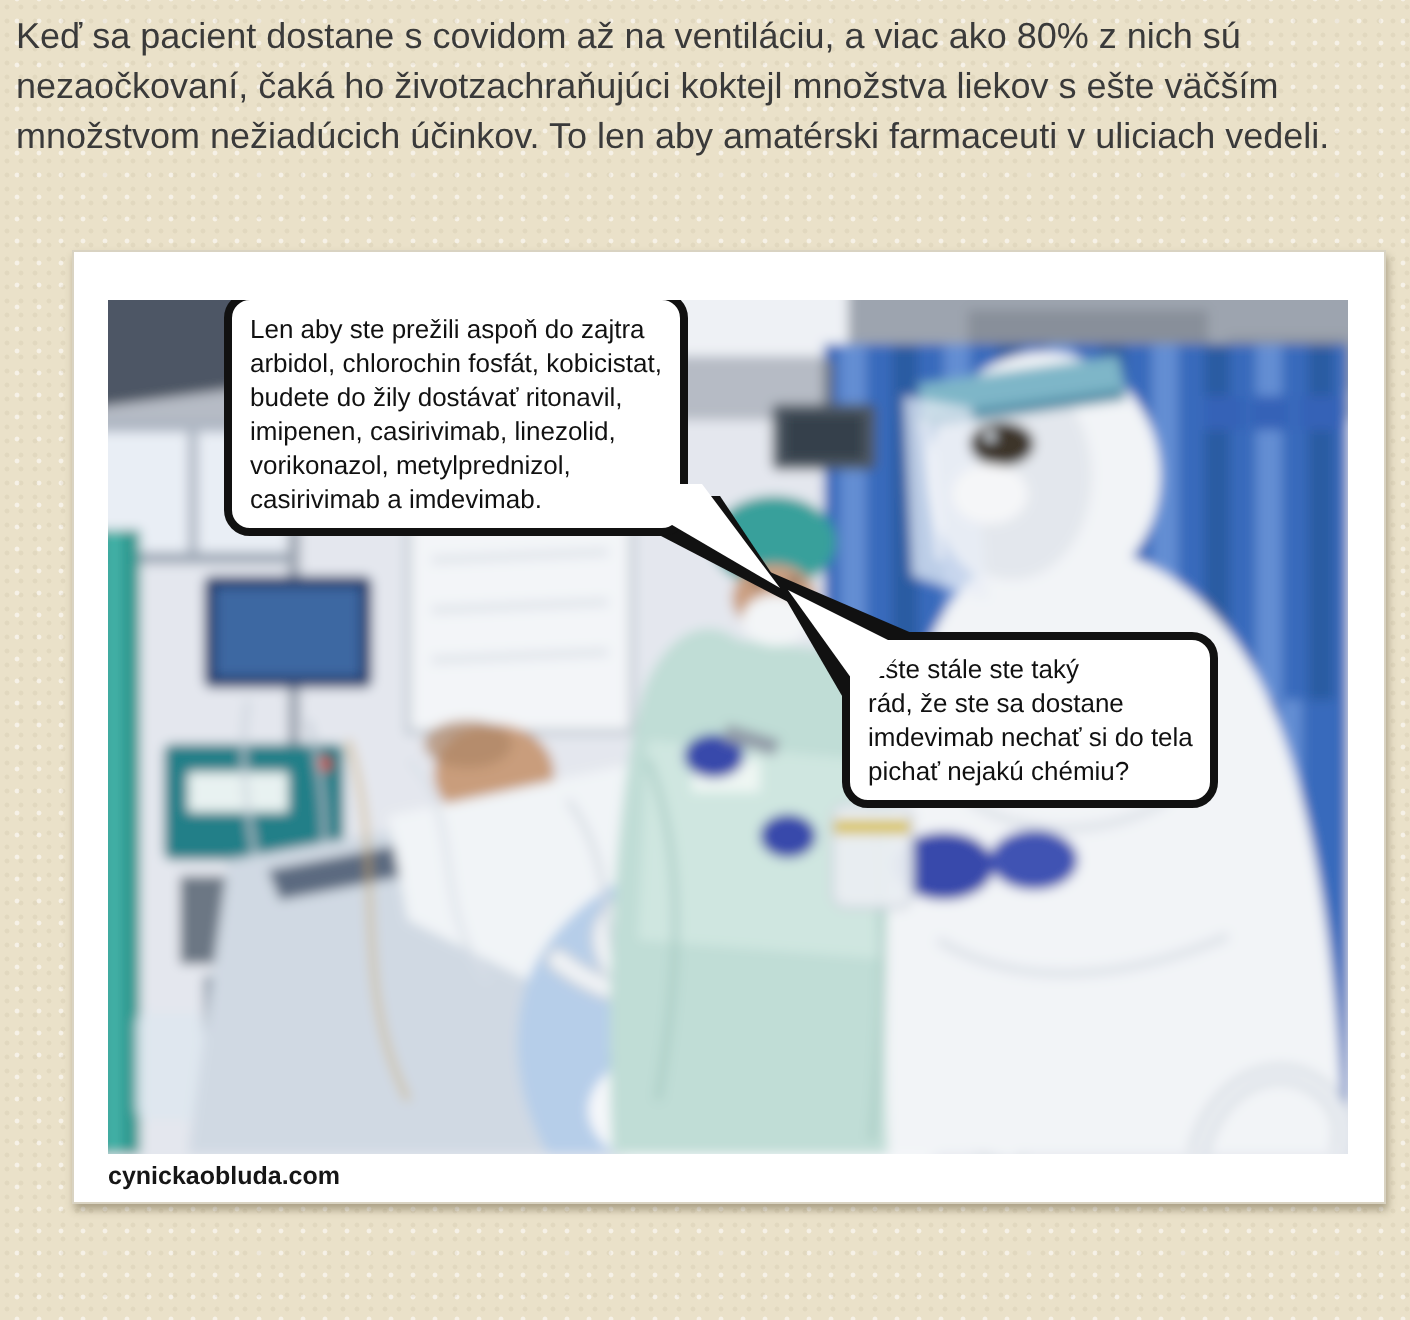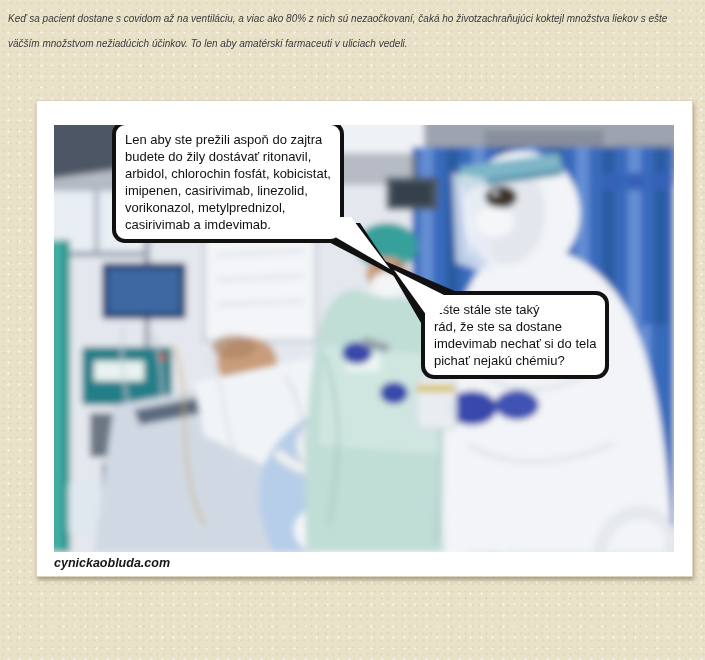--- a/index.html
+++ b/index.html
@@ -18,22 +18,22 @@
     background-position:0 0, 3px 5px;
     font-family:"Liberation Sans", sans-serif;
   }
   .page{padding:6px 10px 0 8px;}
   h1.post-title{
     font-family:"DejaVu Serif","Liberation Serif",serif;
     font-weight:400;font-size:30px;line-height:1.2;
     color:var(--title);margin:4px 0 12px 0;letter-spacing:0;
   }
   p.post-intro{
-    font-size:10px;line-height:25px;color:var(--body-text);
-    margin:0 0 0 0;width:692px;font-style:italic;
+    font-size:18px;line-height:25px;color:var(--body-text);
+    margin:0 0 0 0;width:692px;
   }
   .image-frame{
     margin:44px 0 0 28px;
     width:657px;height:477px;
     background:var(--frame-bg);
     border:1px solid #d9d3c2;
     box-shadow:1px 3px 4px rgba(95,85,55,.45);
     padding:24px 20px 26px 17px;
   }
   .photo{
@@ -44,21 +44,21 @@
   .tails-under{z-index:2;} .tails-over{z-index:4;}
   .bubble{
     position:absolute;z-index:3;background:#fff;
     border:4px solid var(--bubble-border);border-radius:13px;
     padding:6px 9px;color:#111;font-size:13px;line-height:17px;
   }
   .bubble .line{display:block;white-space:nowrap;}
   .bubble1{left:58px;top:-4px;}
   .bubble2{left:367px;top:166px;}
   .watermark{
-    margin:4px 0 0 0;font-size:12.5px;font-weight:bold;font-style:italic;color:#161616;
+    margin:4px 0 0 0;font-size:12.5px;font-weight:bold;color:#161616;
   }
 </style>
 </head>
 <body>
 
 <div class="page">
 
 
   <p class="post-intro">Keď sa pacient dostane s covidom až na ventiláciu, a viac ako 80% z nich sú nezaočkovaní, čaká ho životzachraňujúci koktejl množstva liekov s ešte väčším množstvom nežiadúcich účinkov. To len aby amatérski farmaceuti v uliciach vedeli.</p>
 
@@ -198,22 +198,22 @@
         </g>
       </svg>
 
       <svg class="overlay tails-under" viewBox="0 0 620 427" aria-hidden="true">
         <polygon points="238,98 306,98 342,152" fill="#111111"></polygon>
         <polygon points="331,136 410,170 374,210" fill="#111111"></polygon>
       </svg>
 
       <div class="bubble bubble1">
         <span class="line">Len aby ste prežili aspoň do zajtra</span>
+        <span class="line">arbidol, chlorochin fosfát, kobicistat,</span>
         <span class="line">budete do žily dostávať ritonavil,</span>
-        <span class="line">arbidol, chlorochin fosfát, kobicistat,</span>
         <span class="line">imipenen, casirivimab, linezolid,</span>
         <span class="line">vorikonazol, metylprednizol,</span>
         <span class="line">casirivimab a imdevimab.</span>
       </div>
 
       <div class="bubble bubble2">
         <span class="line">Ešte stále ste taký</span>
         <span class="line">rád, že ste sa dostane</span>
         <span class="line">imdevimab nechať si do tela</span>
         <span class="line">pichať nejakú chémiu?</span>

